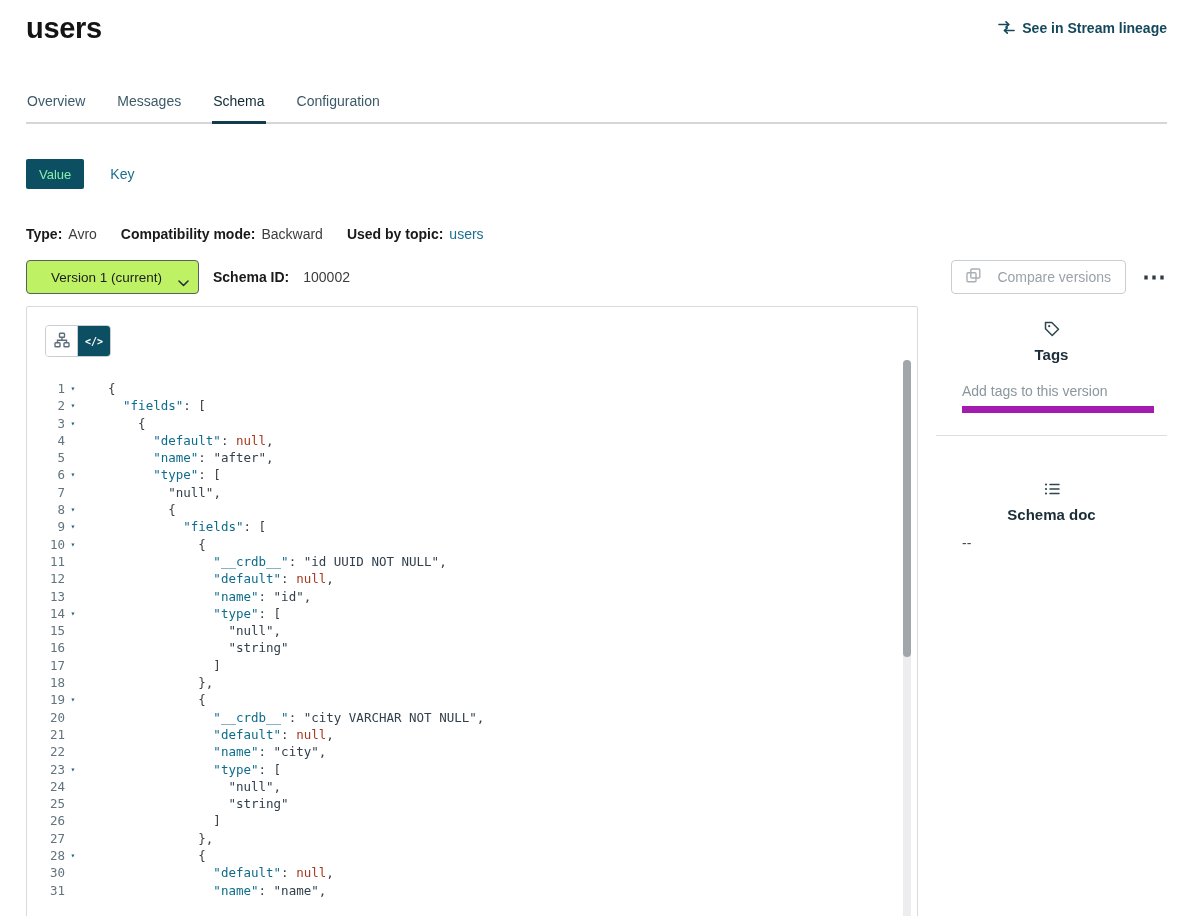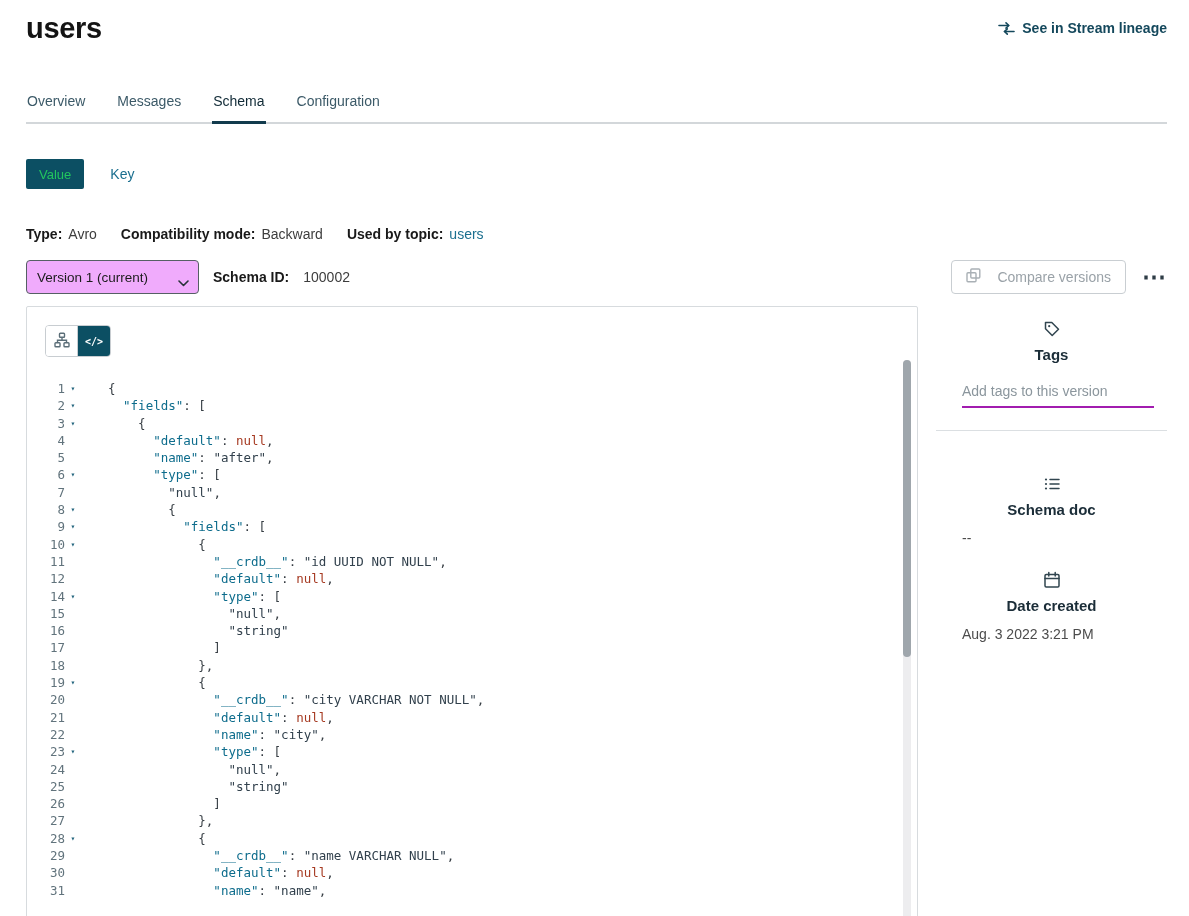--- a/index.html
+++ b/index.html
@@ -3,43 +3,43 @@
 <meta charset="utf-8">
 <style>
   * { box-sizing: border-box; margin: 0; padding: 0; }
   html, body { background: #fff; }
   body {
     width: 1189px; height: 916px; overflow: hidden; position: relative;
     font-family: "Liberation Sans", sans-serif; color: #1c1c1c;
   }
   .header { padding: 12px 22px 0 26px; display: flex; justify-content: space-between; align-items: flex-start; }
   .page-title { font-size: 29px; font-weight: 800; letter-spacing: -0.3px; color: #141414; }
-  .lineage-link { display: inline-flex; align-items: center; gap: 7px; margin-top: 8px;
+  .lineage-link { display: inline-flex; gap: 7px; margin-top: 8px;
     font-size: 14px; font-weight: 600; color: #14485c; cursor: pointer; text-decoration: none; }
   .lineage-link svg { display: block; }
 
   .tabs { margin: 30px 22px 0 26px; display: flex; gap: 30px; border-bottom: 2px solid #d3d7da; }
   .tab { position: relative; padding: 18px 1px 13px; font-size: 14px; font-weight: 500; color: #3c5a68; cursor: pointer; }
   .tab.active { color: #102a36; }
   .tab.active::after { content: ""; position: absolute; left: 0; right: 0; bottom: -2px; height: 3px; background: #123b4d; }
 
   .toggle-row { margin: 35px 26px 0; display: flex; align-items: center; }
-  .value-btn { height: 30px; padding: 0 13px; background: #0c4f63; color: #22c55e; border: none; border-radius: 2px;
+  .value-btn { height: 30px; padding: 0 13px; background: #0c4f63; color: #86efac; border: none; border-radius: 2px;
     font-size: 13px; font-family: inherit; cursor: pointer; }
   .key-btn { margin-left: 26px; background: none; border: none; font-family: inherit; font-size: 14px; color: #1b6f8f; cursor: pointer; }
 
   .meta-row { margin: 37px 26px 16px; display: flex; gap: 24px; font-size: 14px; color: #3d3d3d; }
   .meta-item { display: flex; gap: 6px; align-items: baseline; }
   .meta-label { font-weight: 700; color: #191919; }
   .topic-link { color: #1b6f8f; cursor: pointer; }
 
   .action-row { margin: 18px 22px 0 26px; display: flex; align-items: center; }
   .select-wrap { position: relative; width: 173px; }
-  .version-select { width: 100%; height: 34px; border: 1px solid #565f64; border-radius: 4px; background: #f0abfc;
-    font-family: inherit; font-size: 13.5px; color: #1c1c1c; padding: 0 28px 0 10px; appearance: none; -webkit-appearance: none; cursor: pointer; }
+  .version-select { width: 100%; height: 34px; border: 1px solid #565f64; border-radius: 4px; background: #bef264;
+    font-family: inherit; font-size: 13.5px; color: #1c1c1c; padding: 0 28px 0 24px; appearance: none; -webkit-appearance: none; cursor: pointer; }
   .select-caret { position: absolute; right: 10px; top: 13px; pointer-events: none; }
   .schema-id { margin-left: 14px; font-size: 14px; color: #3d3d3d; display: flex; gap: 14px; }
   .spacer { flex: 1; }
   .btn { height: 34px; display: inline-flex; align-items: center; gap: 16px; border-radius: 4px; background: #fff;
     font-family: inherit; font-size: 14px; padding: 0 14px; cursor: pointer; }
   .compare-btn { border: 1px solid #c9ced2; color: #9aa2a8; }
   .evolve-btn { margin-left: 18px; border: 1px solid #11596f; color: #11596f; }
   .more-btn { margin-left: 16px; border: none; background: none; font-size: 24px; font-weight: 700; color: #2e3c46;
     line-height: 20px; cursor: pointer; letter-spacing: 1px; }
 
@@ -60,21 +60,21 @@
   .tk-s { color: #32414d; }
   .tk-u { color: #a63a22; }
   .tk-p { color: #363d43; }
 
   .scroll-track { position: absolute; top: 53px; right: 6px; bottom: 0; width: 8px; background: #ededef; border-radius: 4px; }
   .scroll-thumb { position: absolute; top: 0; left: 0; width: 8px; height: 297px; background: #9fa6ac; border-radius: 4px; cursor: grab; }
 
   .sidebar { flex: 1; margin-left: 18px; padding-top: 14px; }
   .side-heading { display: flex; align-items: center; gap: 8px; font-size: 15px; font-weight: 700; color: #1b2d38; flex-direction: column; }
   .side-heading svg { display: block; }
-  .tags-input { display: block; margin: 17px 0 0 26px; width: 192px; border: none; border-bottom: 2px solid #a21caf;
+  .tags-input { display: block; margin: 17px 0 0 26px; width: 192px; border: none; border-bottom: 7px solid #a21caf;
     font-family: inherit; font-size: 14px; color: #333; padding: 3px 0 7px; outline: none; background: transparent; }
   .tags-input::placeholder { color: #8b969d; }
   .side-divider { margin-top: 22px; border: none; border-top: 1px solid #dbdfe2; }
   .side-section { margin-top: 44px; }
   .side-section.tight { margin-top: 25px; }
   .side-value { margin: 12px 0 0 26px; font-size: 14px; color: #4c4c4c; }
 </style>
 </head>
 <body>
 
@@ -220,20 +220,25 @@
           <span class="ln">11</span>
           <span class="fold"></span>
           <pre class="codeline">              <span class="tk-k">"__crdb__"</span><span class="tk-p">: </span><span class="tk-s">"id UUID NOT NULL"</span><span class="tk-p">,</span></pre>
         </div>
         <div class="code-row">
           <span class="ln">12</span>
           <span class="fold"></span>
           <pre class="codeline">              <span class="tk-k">"default"</span><span class="tk-p">: </span><span class="tk-u">null</span><span class="tk-p">,</span></pre>
         </div>
         <div class="code-row">
+          <span class="ln">13</span>
+          <span class="fold"></span>
+          <pre class="codeline">              <span class="tk-k">"name"</span><span class="tk-p">: </span><span class="tk-s">"id"</span><span class="tk-p">,</span></pre>
+        </div>
+        <div class="code-row">
           <span class="ln">14</span>
           <span class="fold">▾</span>
           <pre class="codeline">              <span class="tk-k">"type"</span><span class="tk-p">: [</span></pre>
         </div>
         <div class="code-row">
           <span class="ln">15</span>
           <span class="fold"></span>
           <pre class="codeline">                <span class="tk-s">"null"</span><span class="tk-p">,</span></pre>
         </div>
         <div class="code-row">
@@ -293,25 +298,20 @@
         </div>
         <div class="code-row">
           <span class="ln">27</span>
           <span class="fold"></span>
           <pre class="codeline">            <span class="tk-p">},</span></pre>
         </div>
         <div class="code-row">
           <span class="ln">28</span>
           <span class="fold">▾</span>
           <pre class="codeline">            <span class="tk-p">{</span></pre>
-        </div>
-        <div class="code-row">
-          <span class="ln">29</span>
-          <span class="fold"></span>
-          <pre class="codeline">              <span class="tk-k">"__crdb__"</span><span class="tk-p">: </span><span class="tk-s">"name VARCHAR NULL"</span><span class="tk-p">,</span></pre>
         </div>
         <div class="code-row">
           <span class="ln">30</span>
           <span class="fold"></span>
           <pre class="codeline">              <span class="tk-k">"default"</span><span class="tk-p">: </span><span class="tk-u">null</span><span class="tk-p">,</span></pre>
         </div>
         <div class="code-row">
           <span class="ln">31</span>
           <span class="fold"></span>
           <pre class="codeline">              <span class="tk-k">"name"</span><span class="tk-p">: </span><span class="tk-s">"name"</span><span class="tk-p">,</span></pre>
@@ -345,26 +345,14 @@
             <circle cx="3" cy="9" r="1.1" fill="#31454f" stroke="none"></circle>
             <circle cx="3" cy="13.5" r="1.1" fill="#31454f" stroke="none"></circle>
             <path d="M7 4.5h9M7 9h9M7 13.5h9"></path>
           </svg>
         </span>
         <span>Schema doc</span>
       </div>
       <div class="side-value">--</div>
     </div>
 
-    <div class="side-section tight">
-      <div class="side-heading">
-        <span>
-          <svg width="18" height="18" viewBox="0 0 18 18" fill="none" stroke="#31454f" stroke-width="1.5" stroke-linecap="round" stroke-linejoin="round">
-            <rect x="2" y="3.5" width="14" height="12.5" rx="1.2"></rect>
-            <path d="M2 7.5h14M5.8 1.5v3.5M12.2 1.5v3.5"></path>
-          </svg>
-        </span>
-        <span>Date created</span>
-      </div>
-      <div class="side-value">Aug. 3 2022 3:21 PM</div>
-    </div>
   </div>
 </div>
 
 </body></html>

